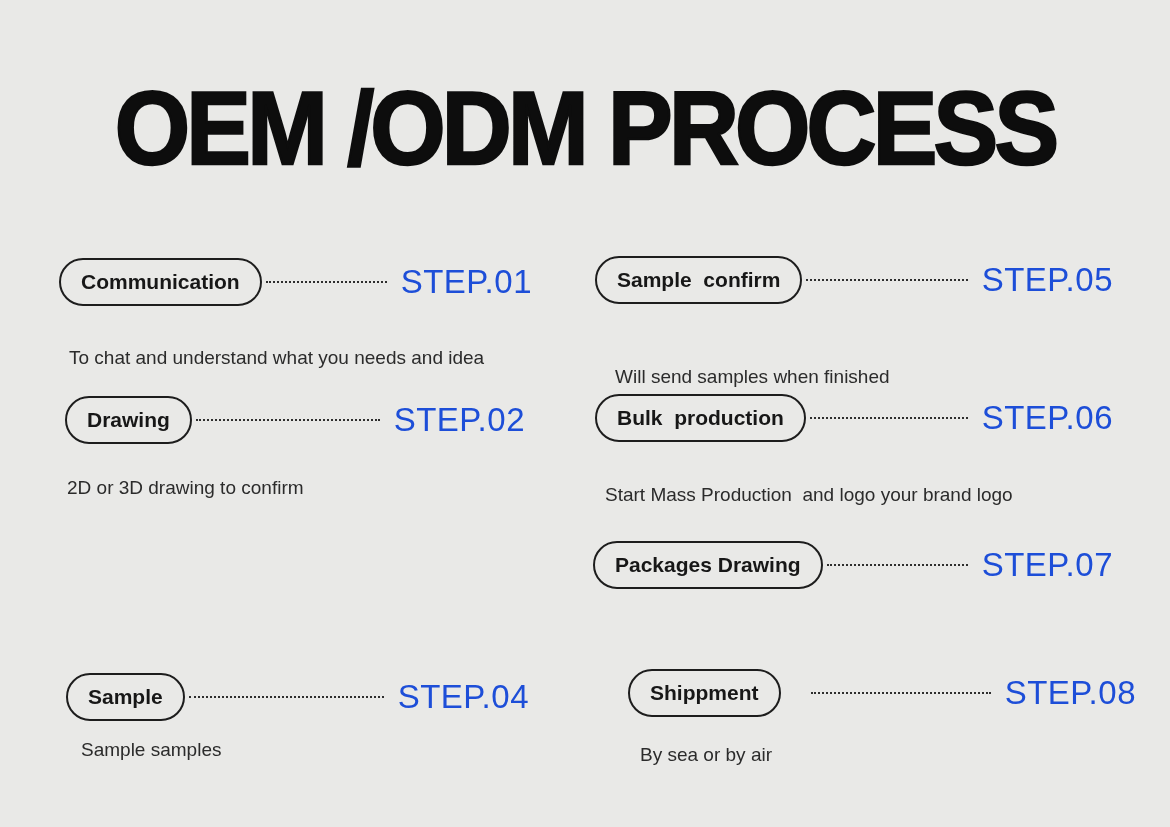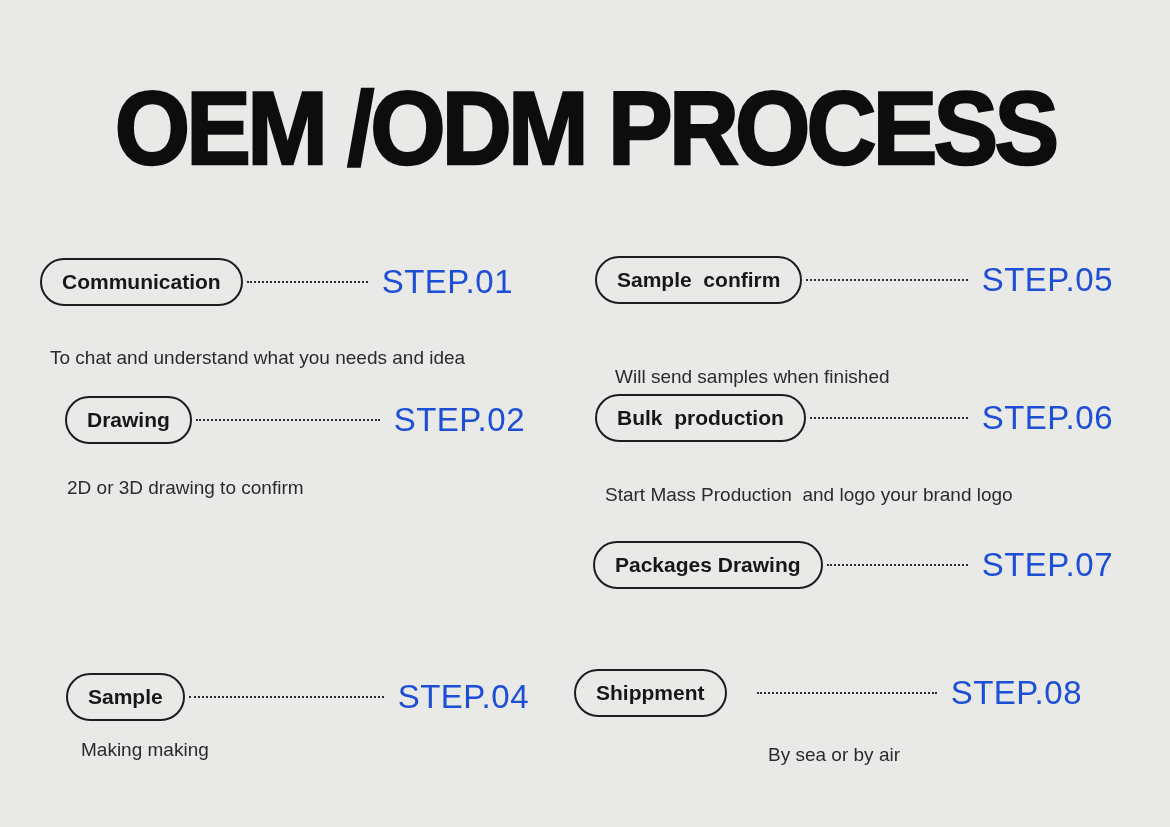--- a/index.html
+++ b/index.html
@@ -62,28 +62,28 @@
     white-space:pre;
   }
   .desc{
     font-size:19px;
     color:#2b2b2b;
     white-space:pre;
     margin-left:10px;
   }
 
   
-  .s1{left:40px;top:256px;width:473px;}
+  .s1{left:59px;top:256px;width:473px;}
   .s2{left:57px;top:394px;width:468px;}
   .s3{left:57px;top:545px;width:468px;}
   .s4{left:61px;top:671px;width:468px;}
   .s5{left:593px;top:254px;width:520px;}
   .s6{left:593px;top:392px;width:520px;}
   .s7{left:593px;top:539px;width:520px;}
-  .s8{left:562px;top:667px;width:520px;text-align:center;}
+  .s8{left:616px;top:667px;width:520px;}
 
   .s2 .pill{margin-left:8px;}
   .s3 .pill{margin-left:11px;}
   .s4 .pill{margin-left:5px;}
   .s5 .pill{margin-left:2px;}
   .s6 .pill{margin-left:2px;}
   .s8 .pill{margin-left:12px;}
   .s8 .leader{margin-left:30px;}
 
   .s1 .desc{margin-top:39px;}
@@ -126,21 +126,21 @@
 
 
   <div class="step s4">
     <div class="row">
       <div class="pill">
         <span>Sample</span>
       </div>
       <div class="leader"></div>
       <div class="stepnum">STEP.04</div>
     </div>
-    <div class="desc">Making making</div>
+    <div class="desc">Sample samples</div>
   </div>
 
   <div class="step s5">
     <div class="row">
       <div class="pill">
         <span>Sample  confirm</span>
       </div>
       <div class="leader"></div>
       <div class="stepnum">STEP.05</div>
     </div>

